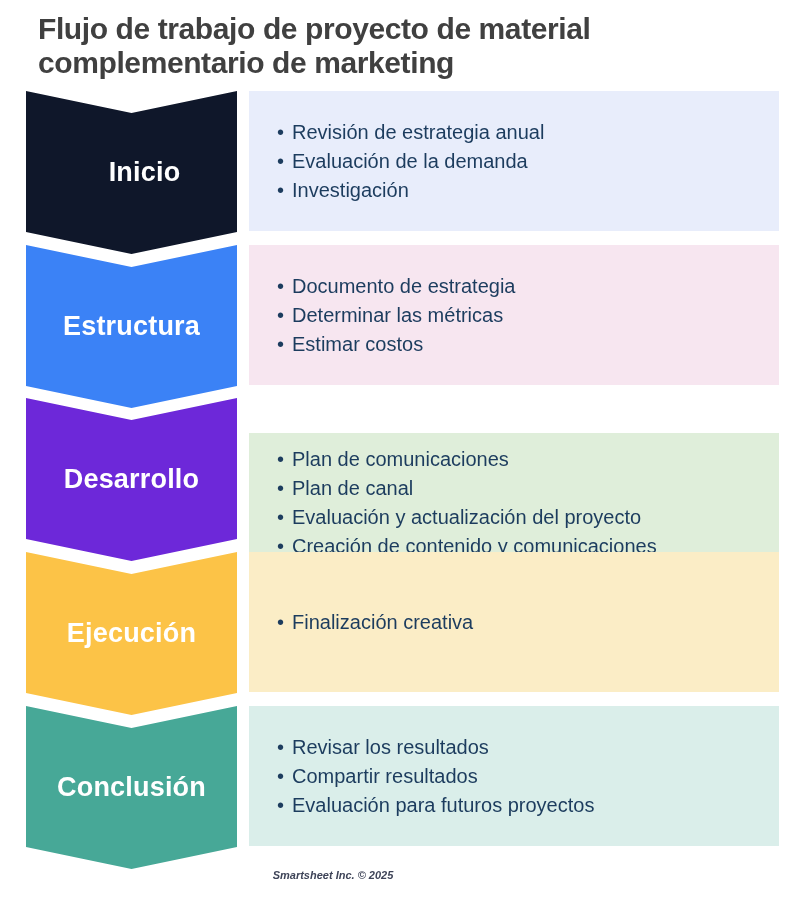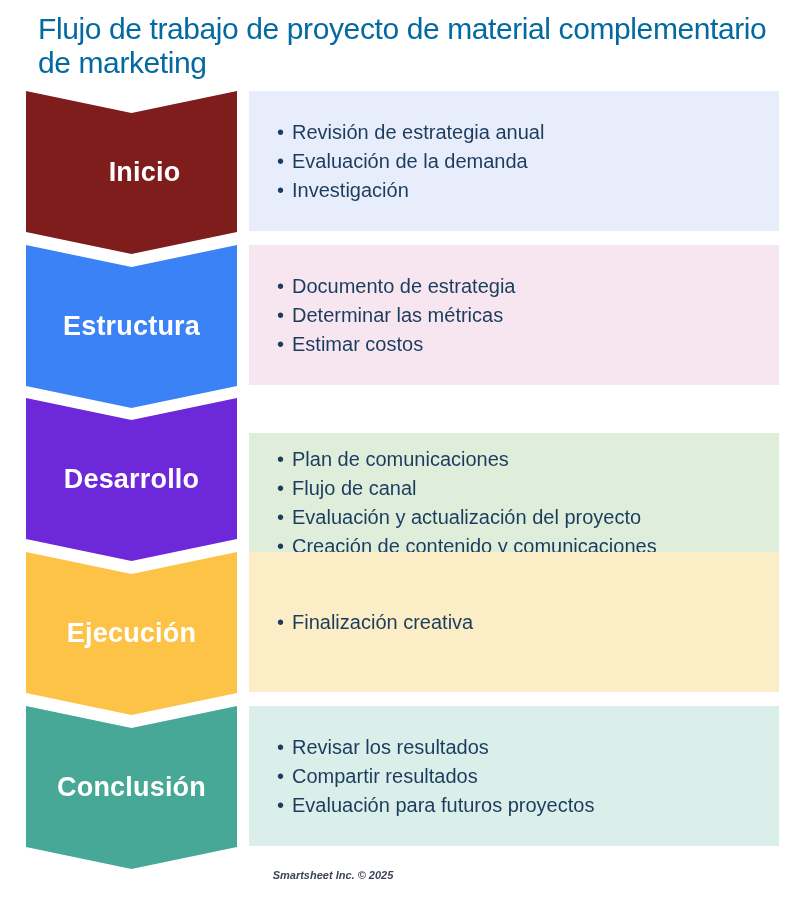--- a/index.html
+++ b/index.html
@@ -11,23 +11,23 @@
     overflow: hidden;
   }
   .canvas { position: absolute; inset: 0; }
 
   h1.title {
     position: absolute;
     left: 38px; top: 12px;
     width: 730px;
     font-size: 30px;
     line-height: 34px;
-    font-weight: 400;
+    font-weight: 700;
     letter-spacing: -0.4px;
-    color: #0369a1;
+    color: #404040;
   }
 
   .row { position: absolute; left: 0; width: 801px; height: 140px; }
   .row-0 { top: 91px; }
   .row-1 { top: 245px; }
   .row-2 { top: 398px; }
   .row-3 { top: 552px; }
   .row-4 { top: 706px; }
 
   .chevron {
@@ -73,21 +73,21 @@
   }
 </style>
 </head>
 <body>
 
 <div class="canvas">
 
   <h1 class="title">Flujo de trabajo de proyecto de material complementario de marketing</h1>
 
   <div class="row row-0">
-    <div class="chevron" style="background-color: #7f1d1d; padding-left: 26px;">
+    <div class="chevron" style="background-color: #0f172a; padding-left: 26px;">
       <span class="chevron-label">Inicio</span>
     </div>
     <div class="panel" style="background-color: rgb(232, 237, 251);">
       <ul>
         <li>Revisión de estrategia anual</li>
         <li>Evaluación de la demanda</li>
         <li>Investigación</li>
       </ul>
     </div>
   </div>
@@ -105,21 +105,21 @@
     </div>
   </div>
 
   <div class="row row-2">
     <div class="chevron" style="background-color: #6d28d9;">
       <span class="chevron-label">Desarrollo</span>
     </div>
     <div class="panel" style="background-color: rgb(223, 238, 218); margin-top: 35px;">
       <ul>
         <li>Plan de comunicaciones</li>
-        <li>Flujo de canal</li>
+        <li>Plan de canal</li>
         <li>Evaluación y actualización del proyecto</li>
         <li>Creación de contenido y comunicaciones</li>
       </ul>
     </div>
   </div>
 
   <div class="row row-3">
     <div class="chevron" style="background-color: rgb(252, 195, 71);">
       <span class="chevron-label">Ejecución</span>
     </div>

